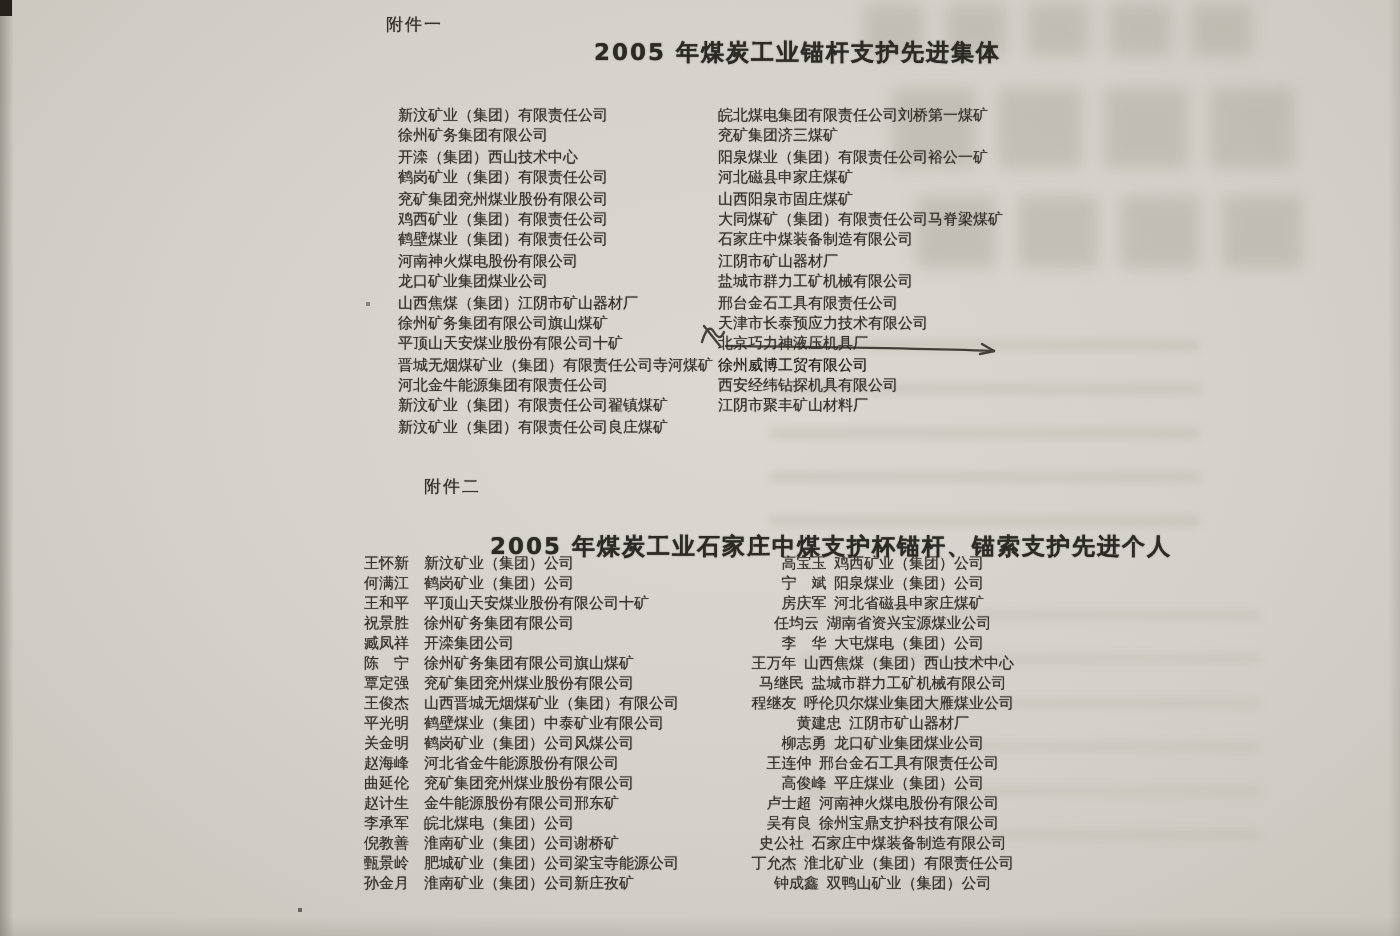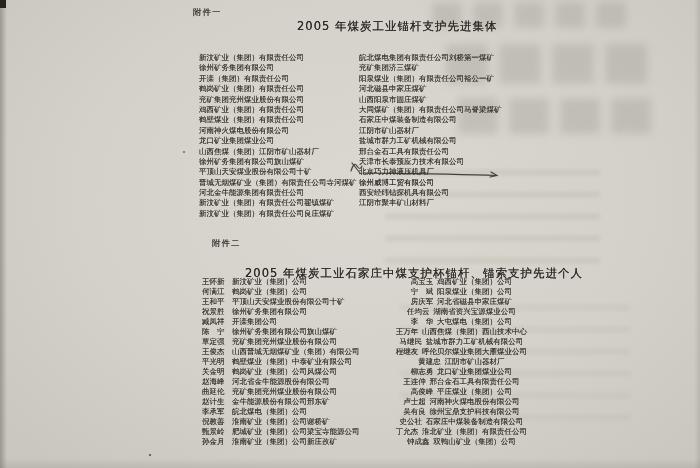--- a/index.html
+++ b/index.html
@@ -7,27 +7,27 @@
     width:700px;height:468px;overflow:hidden;position:relative;
     font-family:"DejaVu Sans",sans-serif;
     background:
       linear-gradient(90deg, rgba(98,93,85,.45) 0px, rgba(98,93,85,0) 7px),
       linear-gradient(270deg, rgba(98,93,85,.18) 0px, rgba(98,93,85,0) 6px),
       linear-gradient(0deg, rgba(98,93,85,.15) 0px, rgba(98,93,85,0) 10px),
       radial-gradient(ellipse at 52% 42%, #dbd8d1 0%, #d4d1ca 55%, #cac7bf 92%);
   }
   .abs{position:absolute;}
   .label{font-size:8.5px;color:#34312c;letter-spacing:1px;text-shadow:0 0 .5px rgba(45,42,37,.8);text-align:center;}
-  .title{font-size:11.5px;font-weight:400;color:#2c2a25;letter-spacing:1px;white-space:nowrap;
+  .title{font-size:11.5px;font-weight:700;color:#2c2a25;letter-spacing:1px;white-space:nowrap;
          text-shadow:0 0 .6px rgba(40,38,33,.9);}
   .list{z-index:2;}
   .row{height:10.4px;line-height:10.4px;font-size:7.5px;white-space:nowrap;color:#37342e;
        text-shadow:0 0 .5px rgba(52,48,42,.75);}
   .p-row{height:10px;line-height:10px;}
-  .pname{display:inline-block;width:30px;margin-left:20px;}
+  .pname{display:inline-block;width:30px;}
   .annotated{color:#24221d;}
   
   .bleed{z-index:0;filter:blur(4px);opacity:.38;display:flex;gap:11px;}
   .bleed .blk{background:#a39f94;}
   .bleed1 .blk{width:30px;height:26px;}
   .bleed2 .blk{width:42px;height:40px;}
   .bleed3 .blk{width:40px;height:36px;}
   .bars{z-index:0;opacity:.3;filter:blur(2px);}
   .bars .bar{height:5px;background:#aeaa9f;margin-bottom:17px;}
   .speck{background:#26231f;z-index:4;}
@@ -75,21 +75,21 @@
 <div class="abs speck" style="left:149px;top:454px;width:2px;height:2px;opacity:.6;"></div>
 <div class="abs speck" style="left:183px;top:151px;width:2px;height:2px;opacity:.45;"></div>
 
 <div class="abs label" style="left:193px;top:7px;">附件一</div>
 <div class="abs title" style="left:297px;top:19px;">2005 年煤炭工业锚杆支护先进集体</div>
 
 <div class="abs list" style="left:199px;top:53px;font-family:Liberation Serif, serif;">
 
 <div class="row"><span>新汶矿业（集团）有限责任公司</span></div>
     <div class="row"><span>徐州矿务集团有限公司</span></div>
-    <div class="row"><span>开滦（集团）有限责任公司</span></div>
+    <div class="row"><span>开滦（集团）西山技术中心</span></div>
     <div class="row"><span>鹤岗矿业（集团）有限责任公司</span></div>
     <div class="row"><span>兖矿集团兖州煤业股份有限公司</span></div>
     <div class="row"><span>鸡西矿业（集团）有限责任公司</span></div>
     <div class="row"><span>鹤壁煤业（集团）有限责任公司</span></div>
     <div class="row"><span>河南神火煤电股份有限公司</span></div>
     <div class="row"><span>龙口矿业集团煤业公司</span></div>
     <div class="row"><span>山西焦煤（集团）江阴市矿山器材厂</span></div>
     <div class="row"><span>徐州矿务集团有限公司旗山煤矿</span></div>
     <div class="row"><span>平顶山天安煤业股份有限公司十矿</span></div>
     <div class="row"><span>晋城无烟煤矿业（集团）有限责任公司寺河煤矿</span></div>

